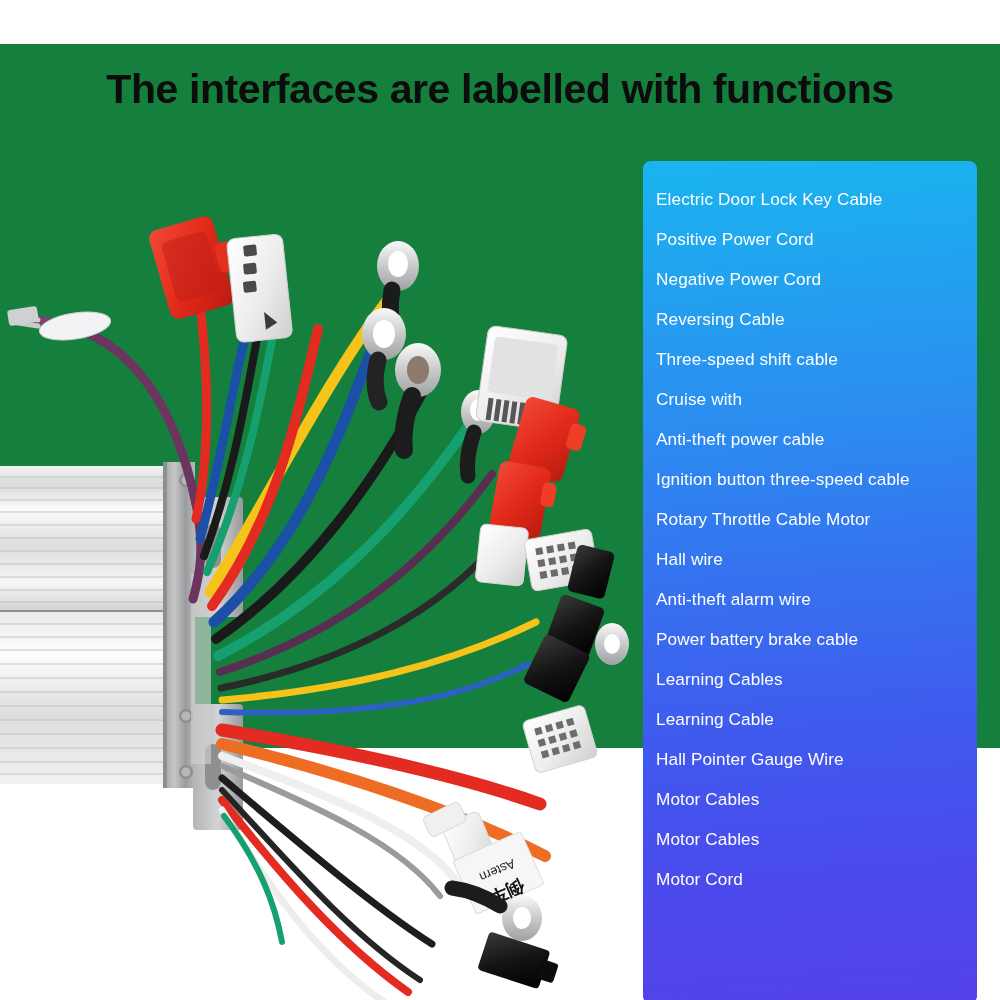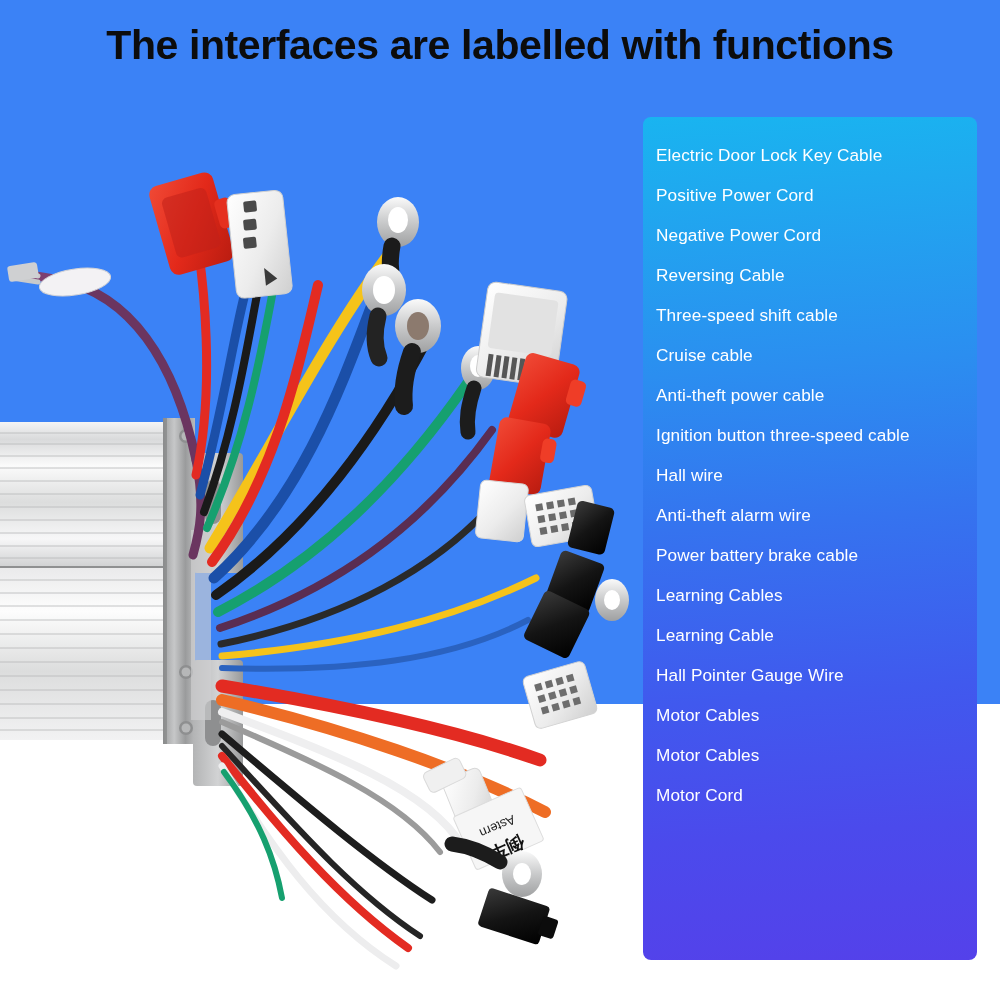--- a/index.html
+++ b/index.html
@@ -2,21 +2,21 @@
 <html><head>
 <meta charset="utf-8">
 <style>
   * { margin:0; padding:0; box-sizing:border-box; }
   html,body{
     width:1000px; height:1000px;
     background:#ffffff;
     font-family:"Liberation Sans","DejaVu Sans",sans-serif;
     overflow:hidden;
   }
-  #page{ position:relative; width:1000px; height:704px; background:#3b82f6; }
+  #page{ position:relative; width:1000px; height:704px; background:#15803d;margin-top:44px; }
 
   
   #title{
     position:absolute; left:0; top:22px; width:1000px;
     text-align:center;
     font-size:41px; font-weight:600; letter-spacing:-0.4px;
     color:#0c0c0c; white-space:nowrap;
   }
 
   
@@ -353,23 +353,24 @@
     </svg>
   </div>
 
   <div id="legend">
     <div id="legend-list">
       <div class="legend-item">Electric Door Lock Key Cable</div>
       <div class="legend-item">Positive Power Cord</div>
       <div class="legend-item">Negative Power Cord</div>
       <div class="legend-item">Reversing Cable</div>
       <div class="legend-item">Three-speed shift cable</div>
-      <div class="legend-item">Cruise cable</div>
+      <div class="legend-item">Cruise with</div>
       <div class="legend-item">Anti-theft power cable</div>
       <div class="legend-item">Ignition button three-speed cable</div>
+      <div class="legend-item">Rotary Throttle Cable Motor</div>
       <div class="legend-item">Hall wire</div>
       <div class="legend-item">Anti-theft alarm wire</div>
       <div class="legend-item">Power battery brake cable</div>
       <div class="legend-item">Learning Cables</div>
       <div class="legend-item">Learning Cable</div>
       <div class="legend-item">Hall Pointer Gauge Wire</div>
       <div class="legend-item">Motor Cables</div>
       <div class="legend-item">Motor Cables</div>
       <div class="legend-item">Motor Cord</div>
     </div>

